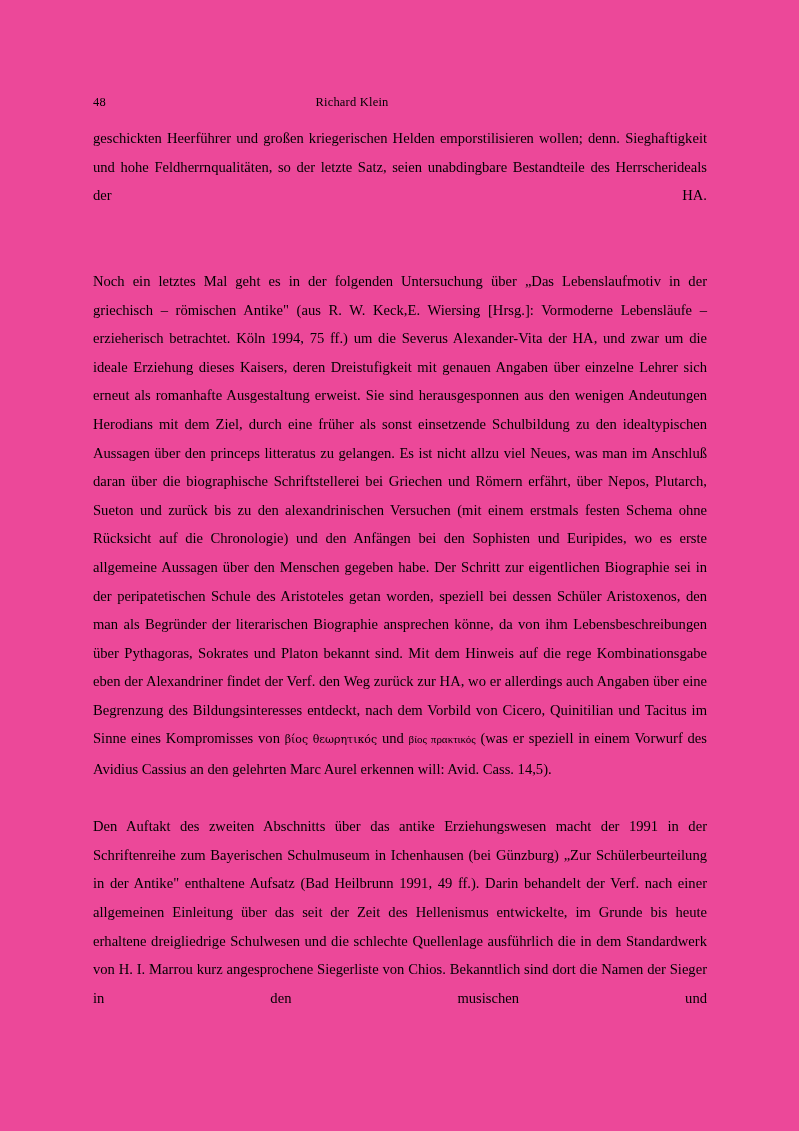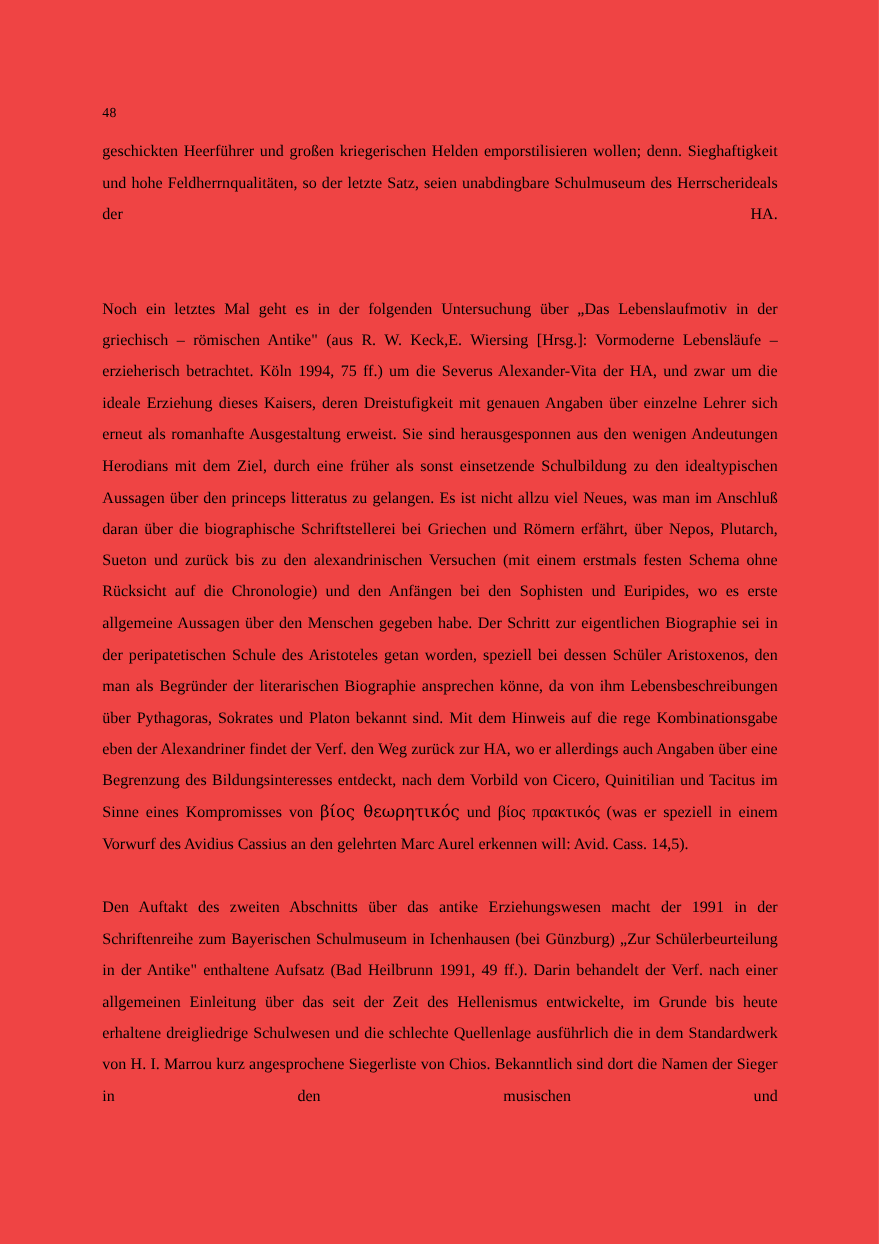--- a/index.html
+++ b/index.html
@@ -10,21 +10,21 @@
   }
   body {
     font-family: "Liberation Serif", "DejaVu Serif", serif;
     color: #000000;
   }
   .page {
     position: relative;
     width: 799px;
     height: 1131px;
     margin: 0 auto;
-    background: #ef4444;
+    background: #ec4899;
     overflow: hidden;
     box-sizing: border-box;
   }
   .content {
     position: absolute;
     left: 93px;
     top: 94px;
     width: 614px;
   }
   
@@ -69,38 +69,39 @@
   .para::after {
     content: "";
     display: inline-block;
     width: 100%;
   }
   .para.nostretch::after { content: none; }
 
   .it { }
   .gr {
     font-family: "DejaVu Serif", "Liberation Serif", serif;
-    font-size: 15px;
+    font-size: 11px;
   }
   .nowrapish { white-space: nowrap; font-family: Liberation Serif, serif; }
 </style>
 </head>
 <body>
 
 <div class="page">
 
   <div class="content">
 
     <div class="runhead">
       <span class="folio">48</span>
+      <span class="title">Richard Klein</span>
     </div>
 
     <div class="body-text">
 
-      <p class="para">geschickten Heerführer und großen kriegerischen Helden emporstilisieren wollen; denn. Sieghaftigkeit und hohe Feldherrnqualitäten, so der letzte Satz, seien unabdingbare Schulmuseum des Herrscherideals der HA.</p>
+      <p class="para">geschickten Heerführer und großen kriegerischen Helden emporstilisieren wollen; denn. Sieghaftigkeit und hohe Feldherrnqualitäten, so der letzte Satz, seien unabdingbare Bestandteile des Herrscherideals der HA.</p>
 
       <p class="para gap nostretch">
         <span>Noch ein letztes Mal geht es in der folgenden Untersuchung über „Das Lebenslaufmotiv in der griechisch – römischen Antike" (aus R. W. Keck,E. Wiersing [Hrsg.]: Vormoderne Lebensläufe – erzieherisch betrachtet. Köln 1994, 75 ff.) um die Severus Alexander-Vita der HA, und zwar um die ideale Erziehung dieses Kaisers, deren Dreistufigkeit mit genauen Angaben über einzelne Lehrer sich erneut als romanhafte Ausgestaltung erweist. Sie sind herausgesponnen aus den wenigen Andeutungen Herodians mit dem Ziel, durch eine früher als sonst einsetzende Schulbildung zu den idealtypischen Aussagen über den </span><span class="it">princeps litteratus</span><span> zu gelangen. Es ist nicht allzu viel Neues, was man im Anschluß daran über die biographische Schriftstellerei bei Griechen und Römern erfährt, über Nepos, Plutarch, Sueton und zurück bis zu den alexandrinischen Versuchen (mit  einem erstmals festen Schema ohne Rücksicht auf die Chronologie) und den Anfängen bei den Sophisten und Euripides, wo es erste allgemeine Aussagen über den Menschen gegeben habe. Der Schritt zur eigentlichen Biographie sei in der peripatetischen Schule des Aristoteles getan worden, speziell bei dessen Schüler Aristoxenos, den man als Begründer der literarischen Biographie ansprechen könne, da von ihm Lebensbeschreibungen über Pythagoras, Sokrates und Platon bekannt sind. Mit dem Hinweis auf die rege Kombinationsgabe eben der Alexandriner findet der Verf. den Weg zurück zur HA, wo er allerdings auch Angaben über eine Begrenzung des Bildungsinteresses entdeckt, nach dem Vorbild von Cicero, Quinitilian und Tacitus im Sinne eines Kompromisses von </span><span class="gr">βίος θεωρητικός</span><span> und </span><span class="gr nowrapish">βίος πρακτικός</span><span> (was er speziell in einem Vorwurf des Avidius Cassius an den gelehrten Marc Aurel erkennen will: Avid. Cass. 14,5).</span>
       </p>
 
       <p class="para gap">Den Auftakt des zweiten Abschnitts über das antike Erziehungswesen macht der 1991 in der Schriftenreihe zum Bayerischen Schulmuseum in Ichenhausen (bei Günzburg) „Zur Schülerbeurteilung in der Antike" enthaltene Aufsatz (Bad Heilbrunn 1991, 49 ff.). Darin behandelt der Verf. nach einer allgemeinen Einleitung über das seit der Zeit des Hellenismus entwickelte, im Grunde bis heute erhaltene dreigliedrige Schulwesen und die schlechte Quellenlage ausführlich die in dem Standardwerk von H. I. Marrou kurz angesprochene Siegerliste von Chios. Bekanntlich sind dort die Namen der Sieger in den musischen und</p>
 
     </div>
   </div>
 </div>

